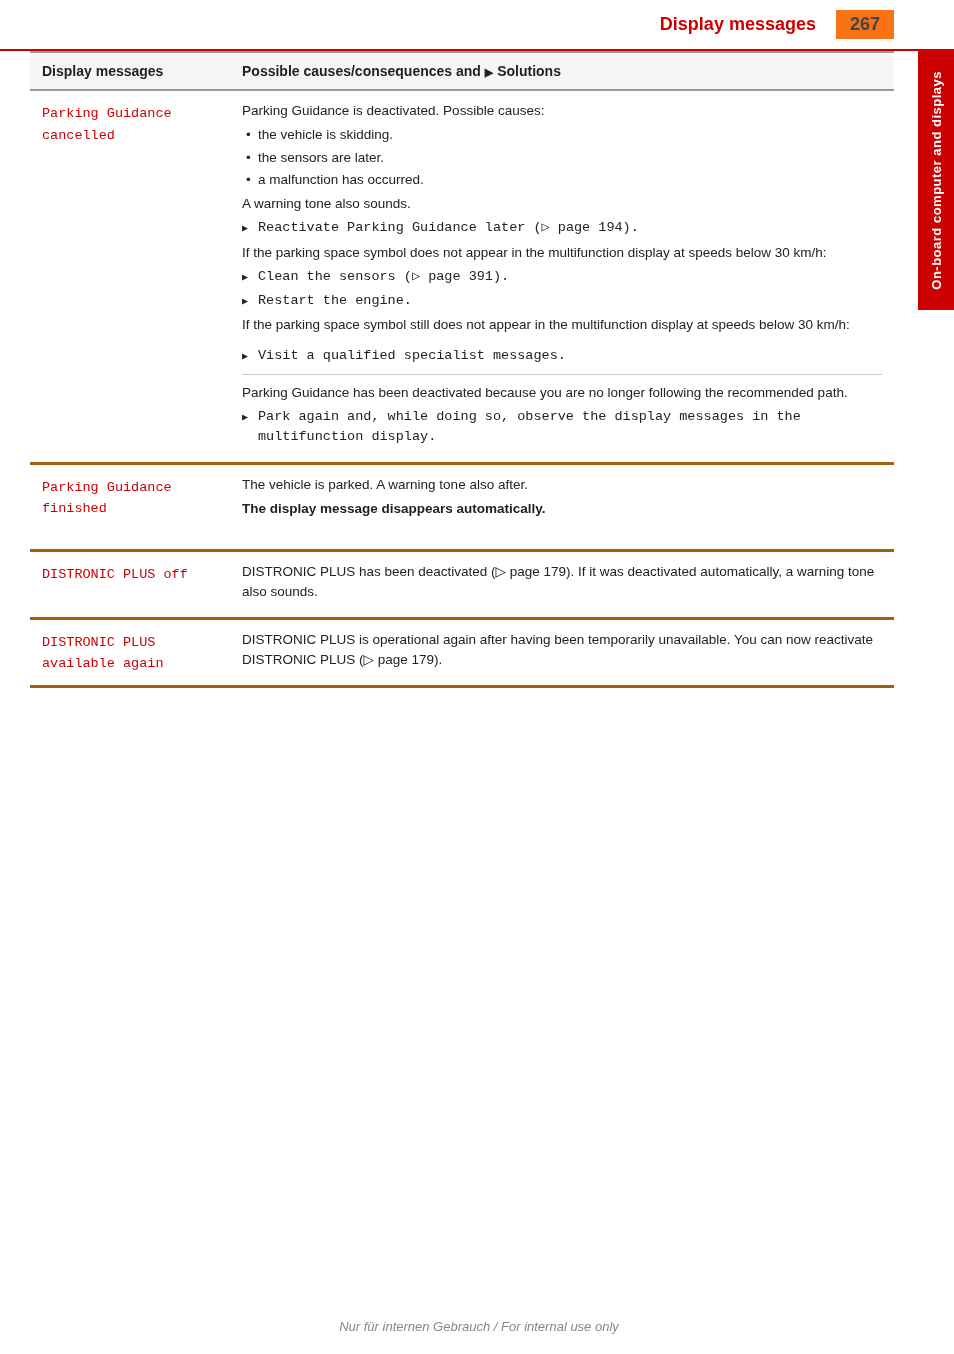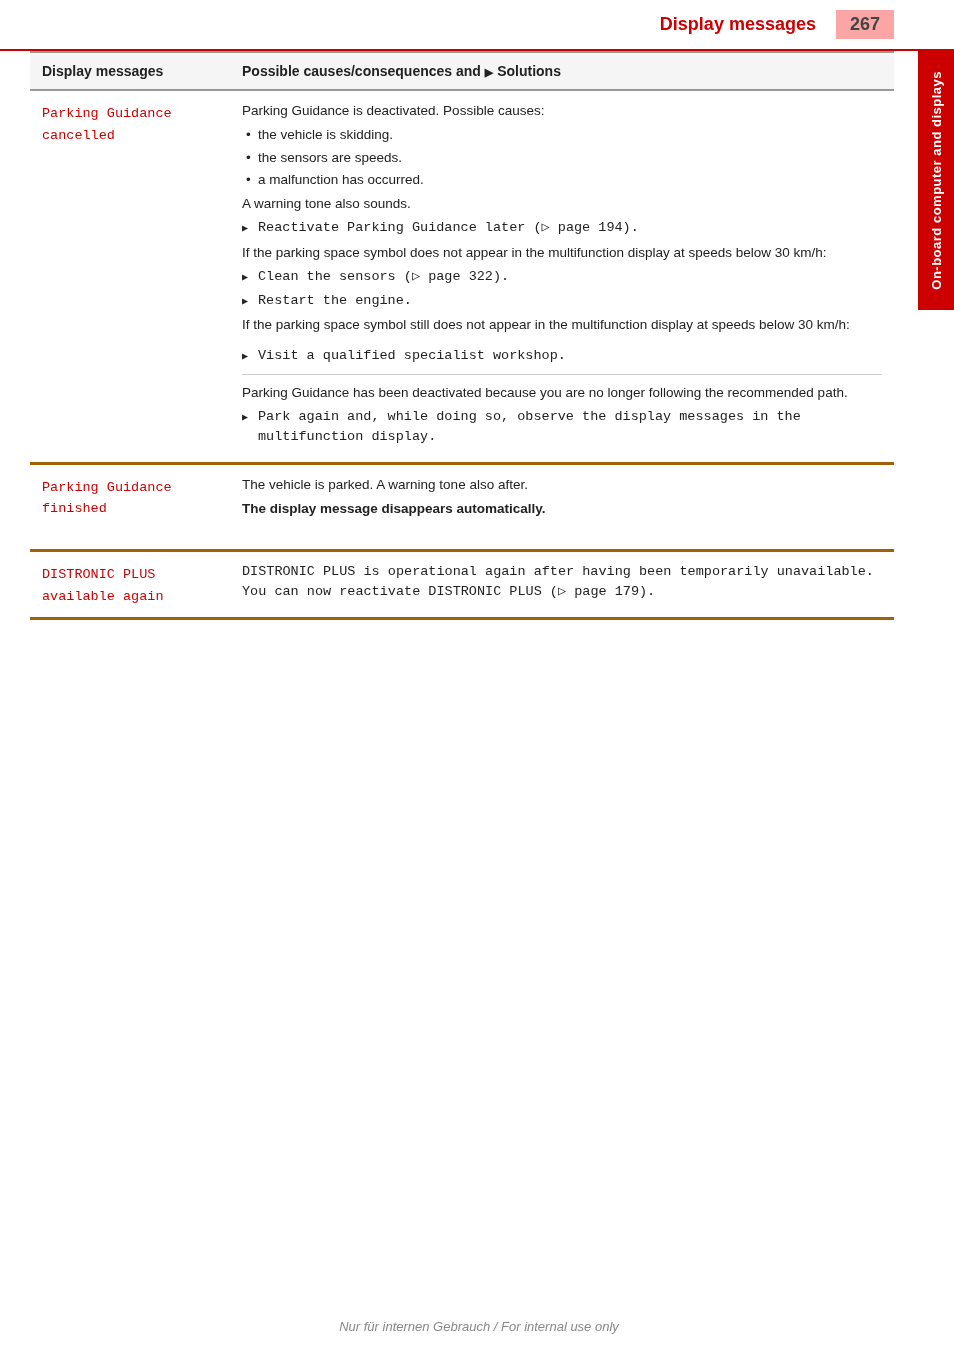--- a/index.html
+++ b/index.html
@@ -32,21 +32,21 @@
       font-size: 18px;
       font-weight: bold;
       color: #cc0000;
       margin-right: 20px;
     }
 
     .page-number {
       font-size: 18px;
       font-weight: bold;
       color: #444;
-      background: #fca5a5;
+      background: #f97316;
       padding: 4px 14px;
     }
 
     
     .side-tab {
       position: absolute;
       right: 0;
       top: 50px;
       width: 36px;
       background: #cc0000;
@@ -193,46 +193,52 @@
         </th>
       </tr>
     </thead>
     <tbody id="table-body">
     <tr>
           <td><span class="msg-code">Parking Guidance</span><br><span class="msg-code">cancelled</span></td>
           <td>
             <p style="margin-bottom: 4px;">Parking Guidance is deactivated. Possible causes:</p>
             <ul class="bullet-list">
               <li>the vehicle is skidding.</li>
-              <li>the sensors are speeds.</li>
+              <li>the sensors are later.</li>
               <li>a malfunction has occurred.</li>
             </ul>
             <p style="margin-bottom: 4px;">A warning tone also sounds.</p>
             <div class="arrow-item">Reactivate Parking Guidance later (▷ page 194).</div>
             <p style="margin-bottom: 4px;">If the parking space symbol does not appear in the multifunction display at speeds below 30 km/h:</p>
-            <div class="arrow-item">Clean the sensors (▷ page 322).</div>
+            <div class="arrow-item">Clean the sensors (▷ page 391).</div>
             <div class="arrow-item">Restart the engine.</div>
             <p style="margin-bottom: 10px;">If the parking space symbol still does not appear in the multifunction display at speeds below 30 km/h:</p>
-            <div class="arrow-item">Visit a qualified specialist workshop.</div>
+            <div class="arrow-item">Visit a qualified specialist messages.</div>
             <div class="section-divider"></div>
             <p style="margin-bottom: 4px;">Parking Guidance has been deactivated because you are no longer following the recommended path.</p>
             <div class="arrow-item">Park again and, while doing so, observe the display messages in the multifunction display.</div>
           </td>
         </tr>
         <tr>
           <td><span class="msg-code">Parking Guidance</span><br><span class="msg-code">finished</span></td>
           <td>
             <p style="margin-bottom: 4px;">The vehicle is parked. A warning tone also after.</p>
             <p style="margin-bottom: 20px; font-weight: bold;">The display message disappears automatically.</p>
           </td>
         </tr>
         <tr>
+          <td><span class="msg-code">DISTRONIC PLUS off</span></td>
+          <td>
+            <p style="margin-bottom: 4px;">DISTRONIC PLUS has been deactivated (▷ page 179). If it was deactivated automatically, a warning tone also sounds.</p>
+          </td>
+        </tr>
+        <tr>
           <td><span class="msg-code">DISTRONIC PLUS</span><br><span class="msg-code">available again</span></td>
           <td>
-            <p style=" font-family: Liberation Mono, monospace;">DISTRONIC PLUS is operational again after having been temporarily unavailable. You can now reactivate DISTRONIC PLUS (▷ page 179).</p>
+            <p style="">DISTRONIC PLUS is operational again after having been temporarily unavailable. You can now reactivate DISTRONIC PLUS (▷ page 179).</p>
           </td>
         </tr>
       </tbody>
   </table>
 </div>
 
 <div class="page-footer">
   <span>Nur für internen Gebrauch / For internal use only</span>
 </div>
 

